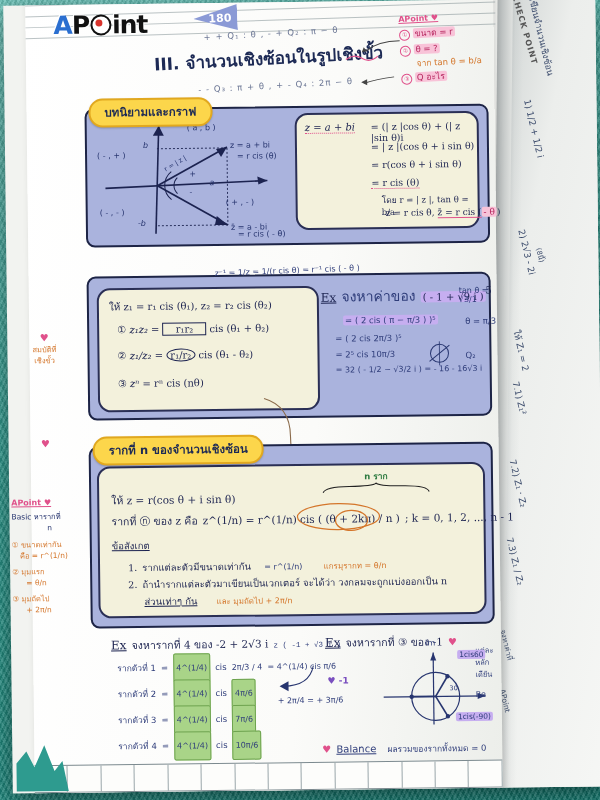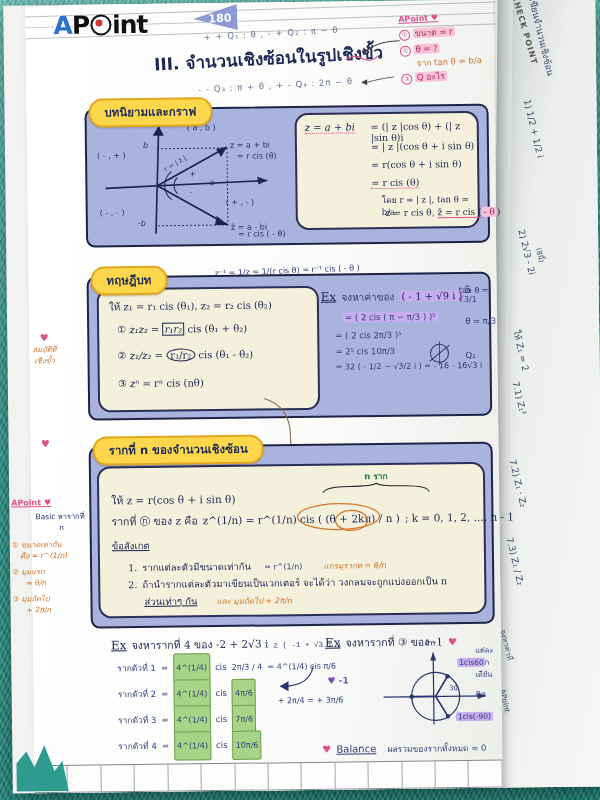--- a/index.html
+++ b/index.html
@@ -39,23 +39,23 @@
   
   .rule{position:absolute;height:1px;background:rgba(120,135,140,.5);transform-origin:left;}
   
   #grid-strip{position:absolute;left:24px;bottom:6px;width:470px;height:26px;
     border-top:1px solid #7c8a8f;border-bottom:1px solid #7c8a8f;background:#fdfdfb;
     display:flex;}
   #grid-strip i{flex:1;border-right:1px solid #9aa6aa;display:block;}
 
   
   .hw{font-family:"DejaVu Sans","Liberation Sans",sans-serif;color:#2f3d7a;}
-  .blue{color:#27356f;padding-left:24px;}
+  .blue{color:#27356f;}
   .pink{color:#e0518b;}
-  .orange{color:#d4762b;font-style:italic;}
+  .orange{color:#d4762b;}
   .green{color:#2c7a3f;}
 
   
   #logo{position:absolute;left:28px;top:12px;font-size:25px;font-weight:bold;
     letter-spacing:-1px;color:#2b6fd0;-webkit-text-stroke:0px;
     text-shadow:1px 1px 0 #fff, -1px -1px 0 #fff;}
   #logo .k{color:#111;}
   #logo .dot{display:inline-block;width:17px;height:17px;border-radius:50%;
     border:2.5px solid #111;background:#fff;position:relative;top:2px;margin:0 1px;}
   #logo .dot::after{content:"";position:absolute;left:3.4px;top:3.4px;width:7px;height:7px;
@@ -223,51 +223,50 @@
       <div class="f" style="position:absolute;left:74px;top:63px;font-size:9.5px;">
         <span style="border-bottom:1px dotted #e0518b;">=  r cis (θ)</span>
       </div>
       <div class="f" style="position:absolute;left:84px;top:79px;font-size:8.5px;">โดย  r = | z |,  tan θ = b/a</div>
       <div class="f" style="position:absolute;left:88px;top:94px;font-size:9px;white-space:nowrap;">
         <span>z = r cis θ,</span>
         <span style="border-bottom:1.6px solid #e0518b;">z̄ = r cis (</span><span class="hl-pink">- θ</span><span>)</span>
       </div>
     </div>
 
-    <div class="chip" style="left:62px;top:268px;">ทฤษฎีบท</div>
     <div class="panel" style="left:58px;top:278px;width:400px;height:140px;"></div>
 
     <div class="hw" style="position:absolute;left:186px;top:270px;font-size:8px;transform:rotate(-1.6deg);">z⁻¹ =  1/z  =  1/(r cis θ)  =  r⁻¹ cis ( - θ )</div>
 
     <div class="cream" style="left:68px;top:290px;width:218px;height:120px;">
       <div class="f" style="position:absolute;left:10px;top:9px;font-size:10px;">ให้  z₁ = r₁ cis (θ₁),  z₂ = r₂ cis (θ₂)</div>
       <div class="f" style="position:absolute;left:18px;top:34px;font-size:10px;">
         <span>①</span>
         <span class="it">z₁z₂ =</span>
-        <span style="border:1.2px solid #1c2350;padding:0 1px;font-style:italic;">r₁r₂</span>
+        <span style="border:1.2px solid #1c2350;padding:0 12px;">r₁r₂</span>
         <span>cis (θ₁ + θ₂)</span>
       </div>
       <div class="f" style="position:absolute;left:18px;top:60px;font-size:10px;">
         <span>②</span>
         <span class="it">z₁/z₂ =</span>
         <span style="border:1.2px solid #1c2350;border-radius:50%;padding:0 3px;">r₁/r₂</span>
         <span>cis (θ₁ - θ₂)</span>
       </div>
       <div class="f" style="position:absolute;left:18px;top:88px;font-size:10px;">
         <span>③</span>
         <span class="it">zⁿ =</span>
         <span>rⁿ</span>
         <span>cis (nθ)</span>
       </div>
     </div>
 
     <div style="position:absolute;left:292px;top:290px;width:176px;">
       <div style="white-space:nowrap;">
         <span class="ex">Ex</span>
-        <span class="hw" style="font-size:10px;">จงหาค่าของ</span>
+        <span class="hw" style="font-size:14px;">จงหาค่าของ</span>
         <span class="hl-purple f" style="font-size:10px;">( - 1 + √9 i )</span><sup class="f">5</sup>
       </div>
       <div class="hw hl-purple" style="margin:8px 0 0 22px;font-size:8.5px;display:inline-block;">=  ( 2 cis ( π − π/3 ) )⁵</div>
       <div class="hw" style="margin:6px 0 0 14px;font-size:8.5px;">=  ( 2 cis 2π/3 )⁵</div>
       <div class="hw" style="margin:6px 0 0 14px;font-size:8.5px;">=  2⁵ cis 10π/3</div>
       <div class="hw" style="margin:6px 0 0 14px;font-size:8px;">=  32 ( - 1/2  −  √3/2 i )  =  - 16 - 16√3 i</div>
     </div>
     <div class="hw" style="position:absolute;left:430px;top:292px;font-size:8px;">tan θ = √3/1</div>
     <div class="hw" style="position:absolute;left:436px;top:322px;font-size:8.5px;">θ = π/3</div>
     <div class="hw" style="position:absolute;left:436px;top:356px;font-size:8.5px;">Q₂</div>
@@ -379,21 +378,21 @@
         <line x1="62" y1="50" x2="38" y2="50" stroke="#27356f" stroke-width="1.8"></line>
         <line x1="62" y1="50" x2="74" y2="30" stroke="#27356f" stroke-width="1.6"></line>
         <line x1="62" y1="50" x2="74" y2="70" stroke="#27356f" stroke-width="1.6"></line>
         <circle cx="38" cy="50" r="2.2" fill="#27356f"></circle>
         <circle cx="74" cy="30" r="2.2" fill="#27356f"></circle>
         <circle cx="74" cy="70" r="2.2" fill="#27356f"></circle>
       </svg>
       <div class="hw" style="position:absolute;left:52px;top:-8px;font-size:8px;">Im</div>
       <div class="hw" style="position:absolute;left:102px;top:44px;font-size:8px;">Re</div>
       <div class="hw" style="position:absolute;left:-46px;top:28px;font-size:9px;font-weight:bold;color:#7a4fbf;">♥ -1</div>
-      <div class="hl-purple hw" style="position:absolute;left:84px;top:12px;font-size:7.5px;">1cis60</div>
+      <div class="hl-purple hw" style="position:absolute;left:84px;top:4px;font-size:7.5px;">1cis60</div>
       <div class="hl-purple hw" style="position:absolute;left:82px;top:66px;font-size:7.5px;">1cis(-90)</div>
       <div class="hw" style="position:absolute;left:76px;top:38px;font-size:6.5px;">30</div>
     </div>
 
     <div style="position:absolute;left:288px;top:742px;white-space:nowrap;">
       <span class="pink" style="font-size:10px;font-weight:bold;">♥</span>
       <span class="hw ul" style="font-size:10px;">Balance</span>
       <span class="hw" style="font-size:8.5px;margin-left:6px;">ผลรวมของรากทั้งหมด = 0</span>
     </div>
 

